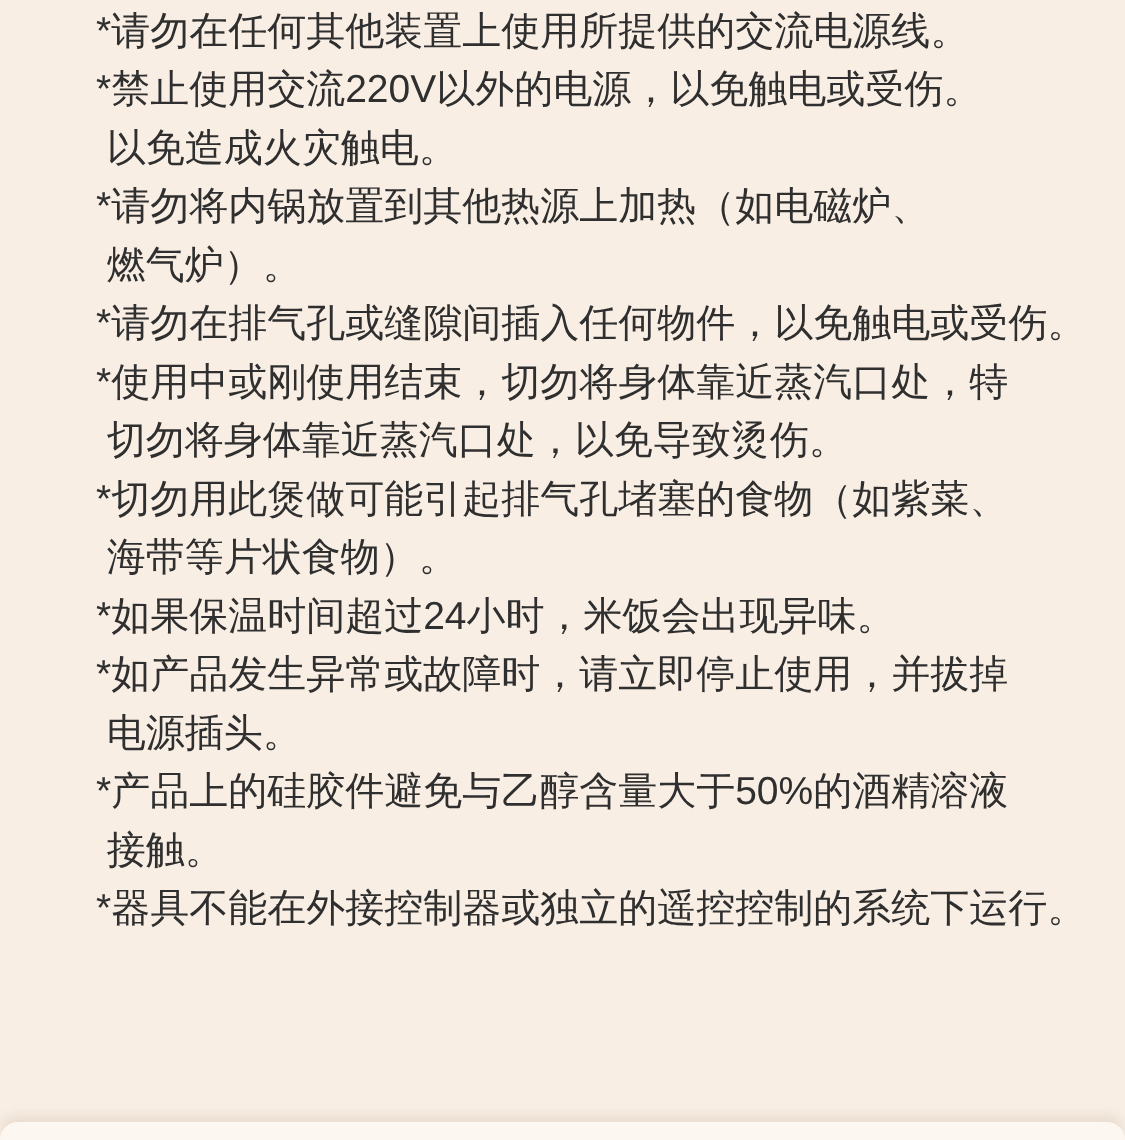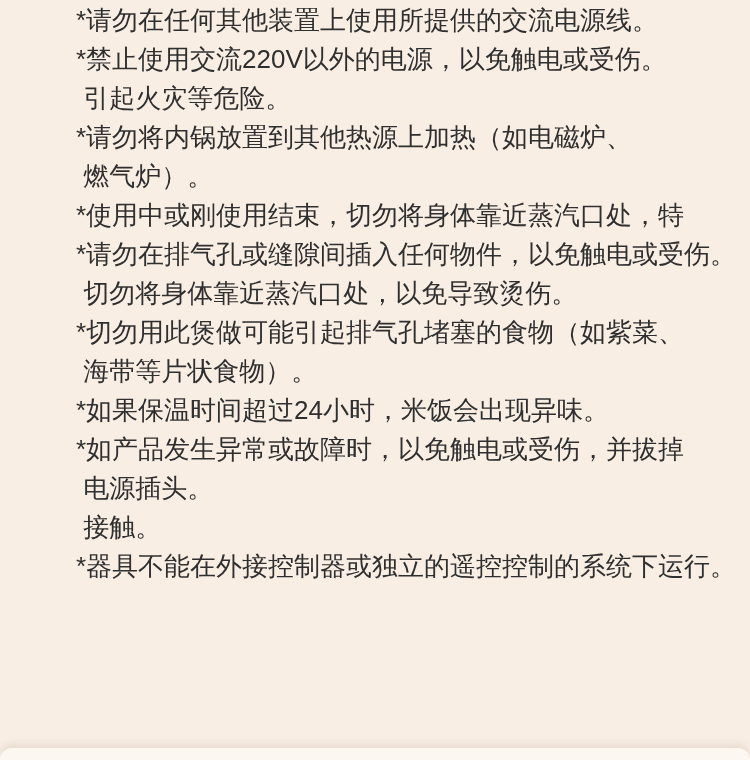--- a/index.html
+++ b/index.html
@@ -19,21 +19,21 @@
     position: relative;
   }
   .page {
     position: absolute;
     inset: 0;
     background: var(--bg);
   }
   .warnings {
     position: absolute;
     top: 1px;
-    left: 76px;
+    left: 64px;
     right: 10px;
   }
   .line {
     font-size: 26px;
     line-height: 39px;
     color: var(--text);
     font-weight: 400;
     white-space: pre;          
     letter-spacing: 0;
   }
@@ -48,28 +48,29 @@
     box-shadow: 0 -4px 7px rgba(205, 185, 168, 0.35);
   }
 </style>
 </head>
 <body>
 
 <div class="page">
   <div class="warnings">
     <div class="line">*请勿在任何其他装置上使用所提供的交流电源线。</div>
     <div class="line">*禁止使用交流220V以外的电源，以免触电或受伤。</div>
-    <div class="line"> 引起火灾等危险。</div>
+    <div class="line"> 以免造成火灾触电。</div>
     <div class="line">*请勿将内锅放置到其他热源上加热（如电磁炉、</div>
     <div class="line"> 燃气炉）。</div>
+    <div class="line">*请勿在排气孔或缝隙间插入任何物件，以免触电或受伤。</div>
     <div class="line">*使用中或刚使用结束，切勿将身体靠近蒸汽口处，特</div>
-    <div class="line">*请勿在排气孔或缝隙间插入任何物件，以免触电或受伤。</div>
     <div class="line"> 切勿将身体靠近蒸汽口处，以免导致烫伤。</div>
     <div class="line">*切勿用此煲做可能引起排气孔堵塞的食物（如紫菜、</div>
     <div class="line"> 海带等片状食物）。</div>
     <div class="line">*如果保温时间超过24小时，米饭会出现异味。</div>
-    <div class="line">*如产品发生异常或故障时，以免触电或受伤，并拔掉</div>
+    <div class="line">*如产品发生异常或故障时，请立即停止使用，并拔掉</div>
     <div class="line"> 电源插头。</div>
+    <div class="line">*产品上的硅胶件避免与乙醇含量大于50%的酒精溶液</div>
     <div class="line"> 接触。</div>
     <div class="line">*器具不能在外接控制器或独立的遥控控制的系统下运行。</div>
   </div>
   <div class="bottom-sheet"></div>
 </div>
 
 </body></html>

